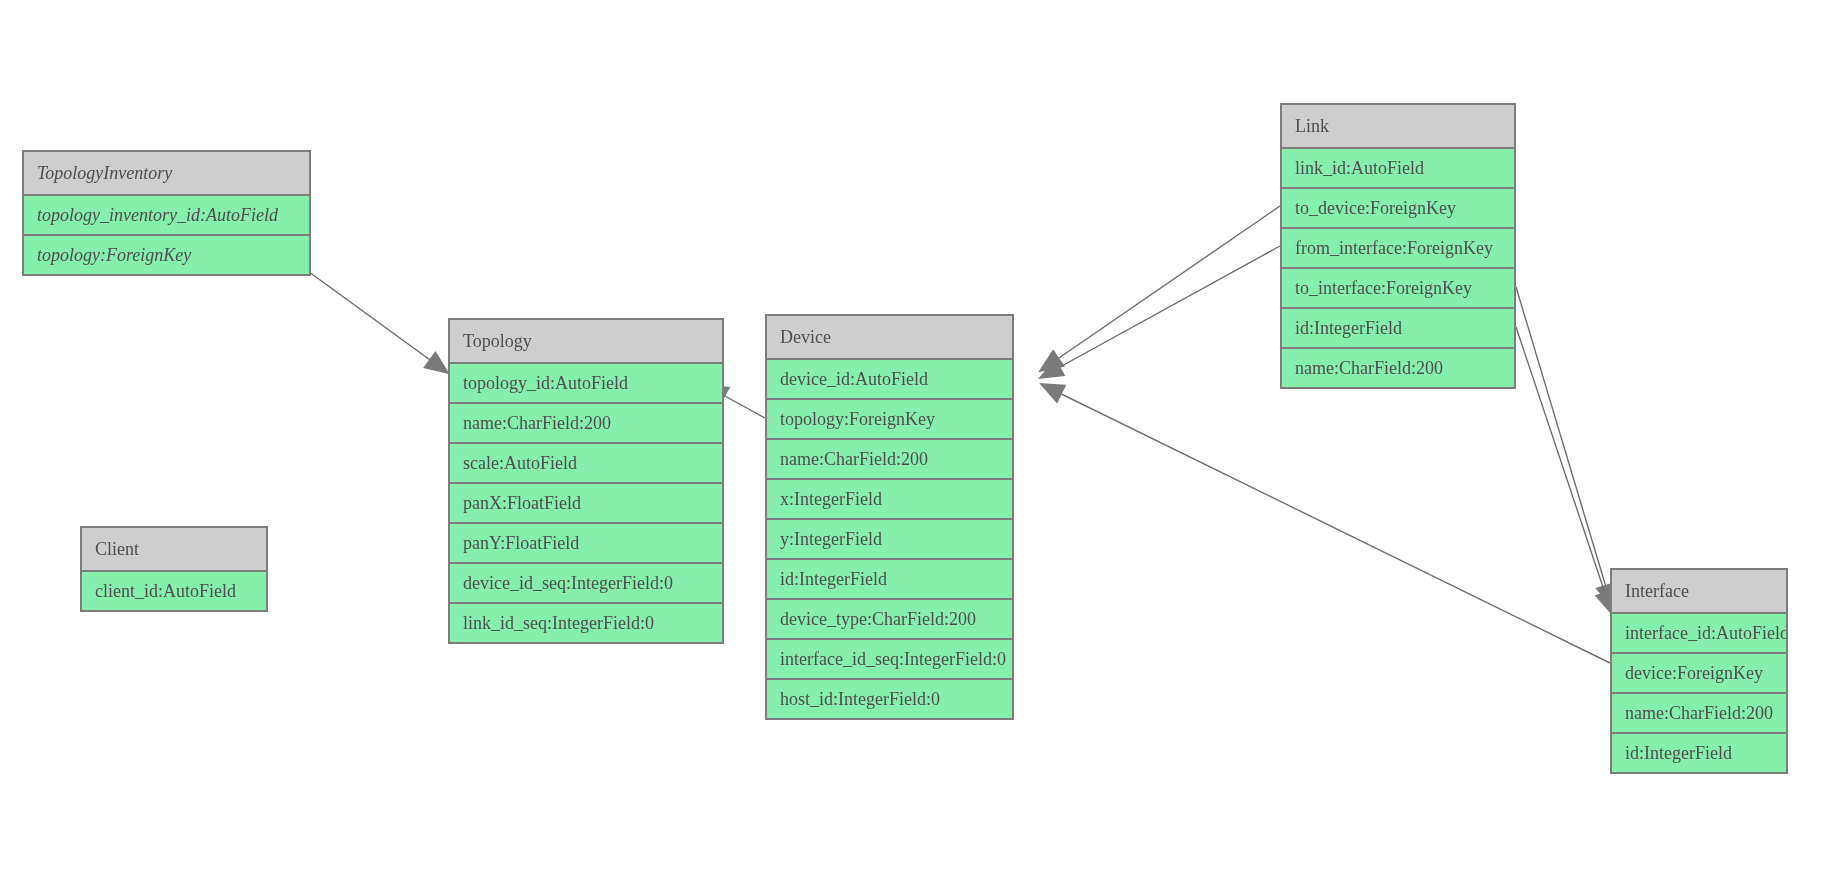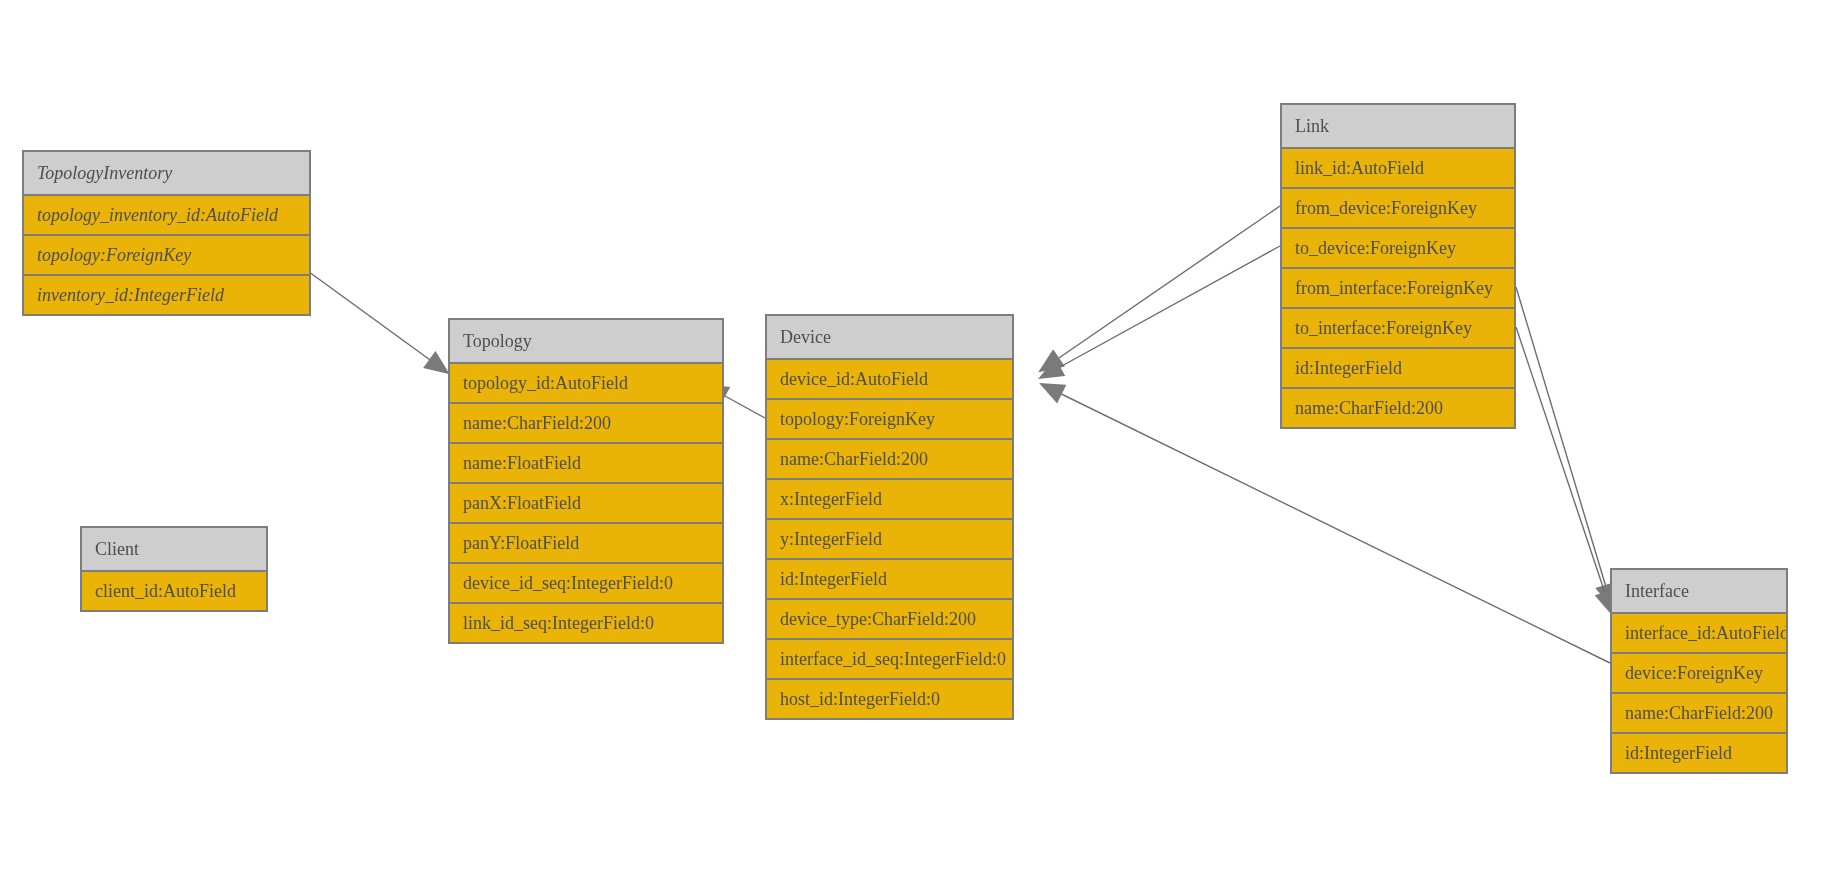--- a/index.html
+++ b/index.html
@@ -41,21 +41,21 @@
     overflow: hidden;
   }
   .trow {
     height: 40px;
     border-top: 2px solid #7d7d7d;
     display: flex;
     align-items: center;
     padding: 0 13px;
     font-size: 18px;
     box-sizing: border-box;
-    background: #eab308;
+    background: #86efac;
     white-space: nowrap;
     overflow: hidden;
   }
 </style>
 </head>
 <body>
 
 <div class="canvas">
 
   <svg class="edges" width="1824" height="874" viewBox="0 0 1824 874">
@@ -70,28 +70,27 @@
     <line x1="1280" y1="246" x2="1040" y2="378" stroke="#6d6d6d" stroke-width="1.4" marker-end="url(#arrowhead)"></line>
     <line x1="1610" y1="663" x2="1041" y2="384" stroke="#6d6d6d" stroke-width="1.4" marker-end="url(#arrowhead)"></line>
     <line x1="1516" y1="287" x2="1612" y2="607" stroke="#6d6d6d" stroke-width="1.4" marker-end="url(#arrowhead)"></line>
     <line x1="1516" y1="327" x2="1612" y2="614" stroke="#6d6d6d" stroke-width="1.4" marker-end="url(#arrowhead)"></line>
   </svg>
 
   <div class="db-table" style="left:22px; top:150px; width:289px;font-style:italic;">
     <div class="thead">TopologyInventory</div>
     <div class="trow">topology_inventory_id:AutoField</div>
     <div class="trow">topology:ForeignKey</div>
-    <div class="trow">inventory_id:IntegerField</div>
   </div>
 
   <div class="db-table" style="left:448px; top:318px; width:276px;">
     <div class="thead">Topology</div>
     <div class="trow">topology_id:AutoField</div>
     <div class="trow">name:CharField:200</div>
-    <div class="trow">name:FloatField</div>
+    <div class="trow">scale:AutoField</div>
     <div class="trow">panX:FloatField</div>
     <div class="trow">panY:FloatField</div>
     <div class="trow">device_id_seq:IntegerField:0</div>
     <div class="trow">link_id_seq:IntegerField:0</div>
   </div>
 
   <div class="db-table" style="left:80px; top:526px; width:188px;">
     <div class="thead">Client</div>
     <div class="trow">client_id:AutoField</div>
   </div>
@@ -105,21 +104,20 @@
     <div class="trow">y:IntegerField</div>
     <div class="trow">id:IntegerField</div>
     <div class="trow">device_type:CharField:200</div>
     <div class="trow">interface_id_seq:IntegerField:0</div>
     <div class="trow">host_id:IntegerField:0</div>
   </div>
 
   <div class="db-table" style="left:1280px; top:103px; width:236px;">
     <div class="thead">Link</div>
     <div class="trow">link_id:AutoField</div>
-    <div class="trow">from_device:ForeignKey</div>
     <div class="trow">to_device:ForeignKey</div>
     <div class="trow">from_interface:ForeignKey</div>
     <div class="trow">to_interface:ForeignKey</div>
     <div class="trow">id:IntegerField</div>
     <div class="trow">name:CharField:200</div>
   </div>
 
   <div class="db-table" style="left:1610px; top:568px; width:178px;">
     <div class="thead">Interface</div>
     <div class="trow">interface_id:AutoField</div>

